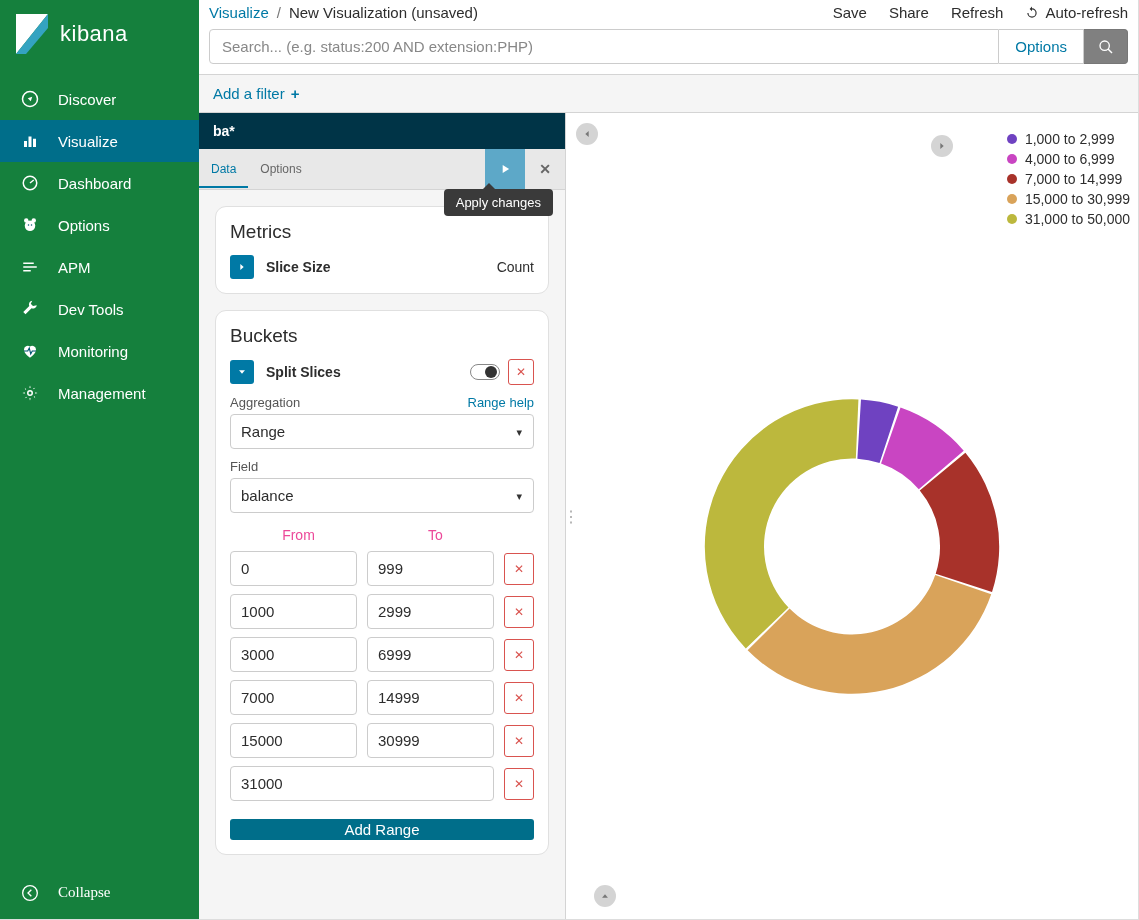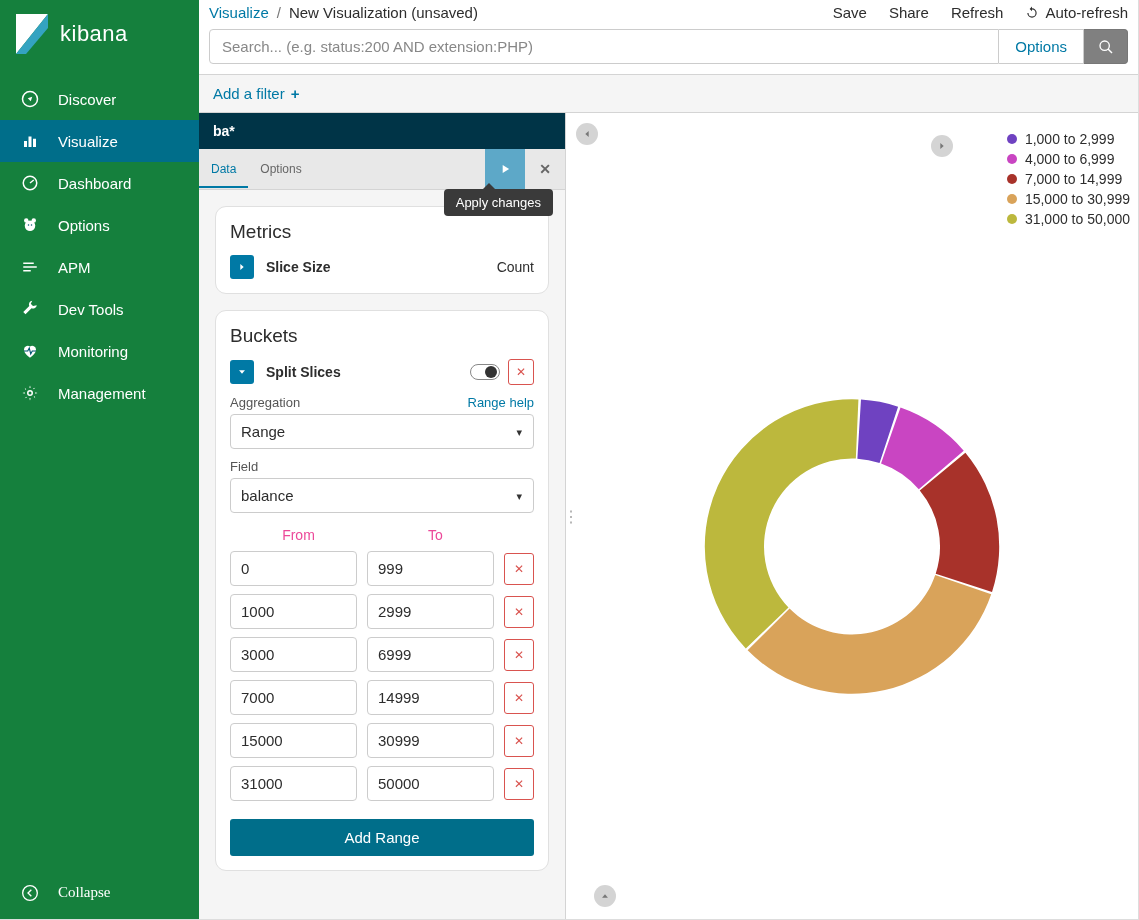--- a/index.html
+++ b/index.html
@@ -293,21 +293,21 @@
   .range-row { display:flex; gap:10px; margin-top:8px; align-items:center;}
   .range-row .text-input { flex:1; }
   .range-row .remove { width:30px; height:32px; border:1px solid #d9534f; border-radius:3px;
     display:flex;align-items:center;justify-content:center;color:#d9534f;cursor:pointer;font-size:12px;}
 
   .add-range-btn{
     margin-top:18px;
     background:#006e8a;
     color:#fff;
     text-align:center;
-    padding:10px;
+    padding:2px;
     border-radius:3px;
     cursor:pointer;
     font-size:15px;
   }
 
   
   .viz-area {
     flex:1;
     position:relative;
     background:#fff;
@@ -597,21 +597,20 @@
               </div>
               <div class="range-row">
                 <input class="text-input" value="15000" style="">
                 <input class="text-input" value="30999" style="">
                 <div class="remove">
                   <span>✕</span>
                 </div>
               </div>
               <div class="range-row">
                 <input class="text-input" value="31000" style="">
-                <input class="text-input" value="50000" style="">
                 <div class="remove">
                   <span>✕</span>
                 </div>
               </div>
             </div>
 
           <div class="add-range-btn">Add Range</div>
         </div>
 
       </div>

